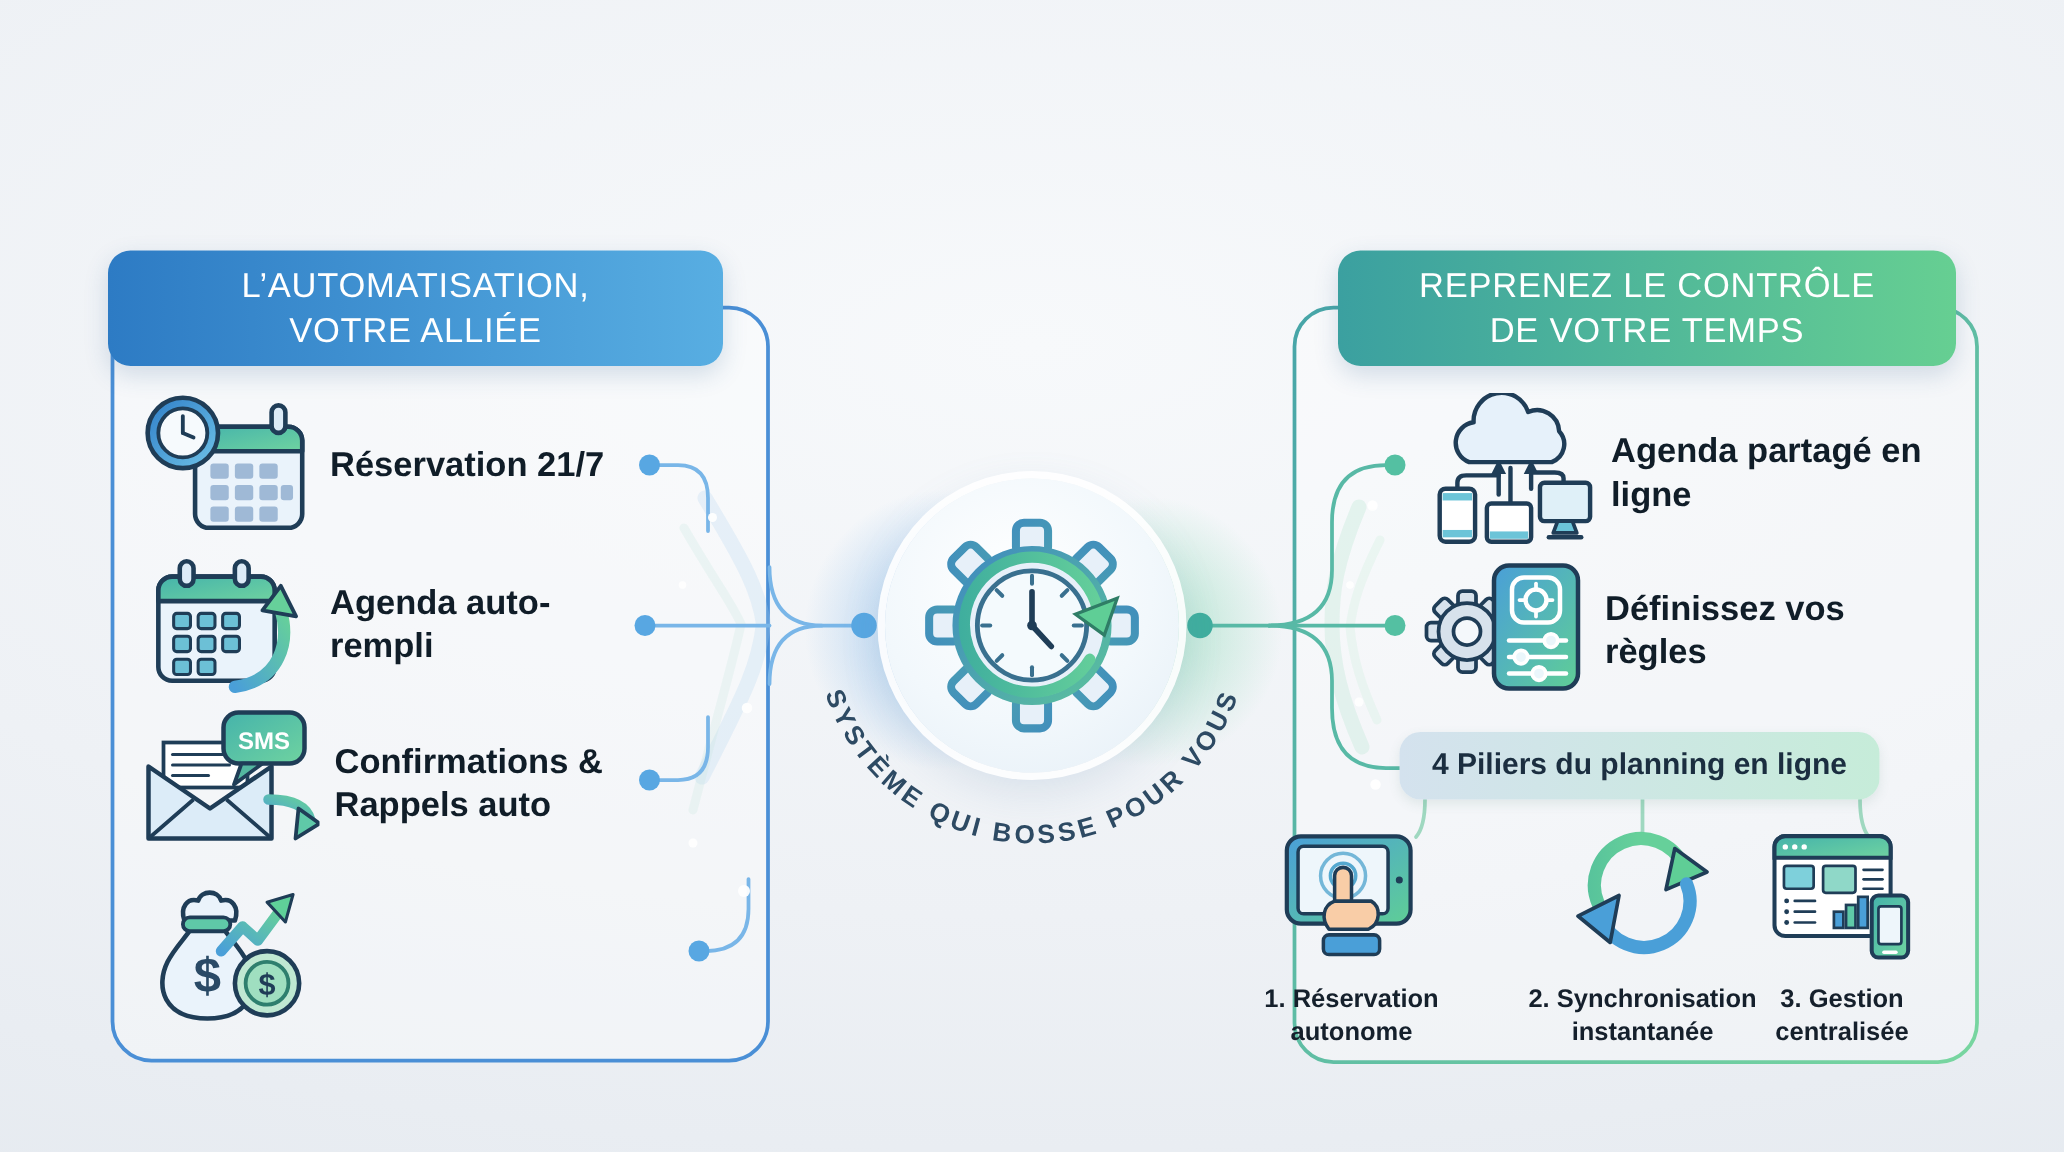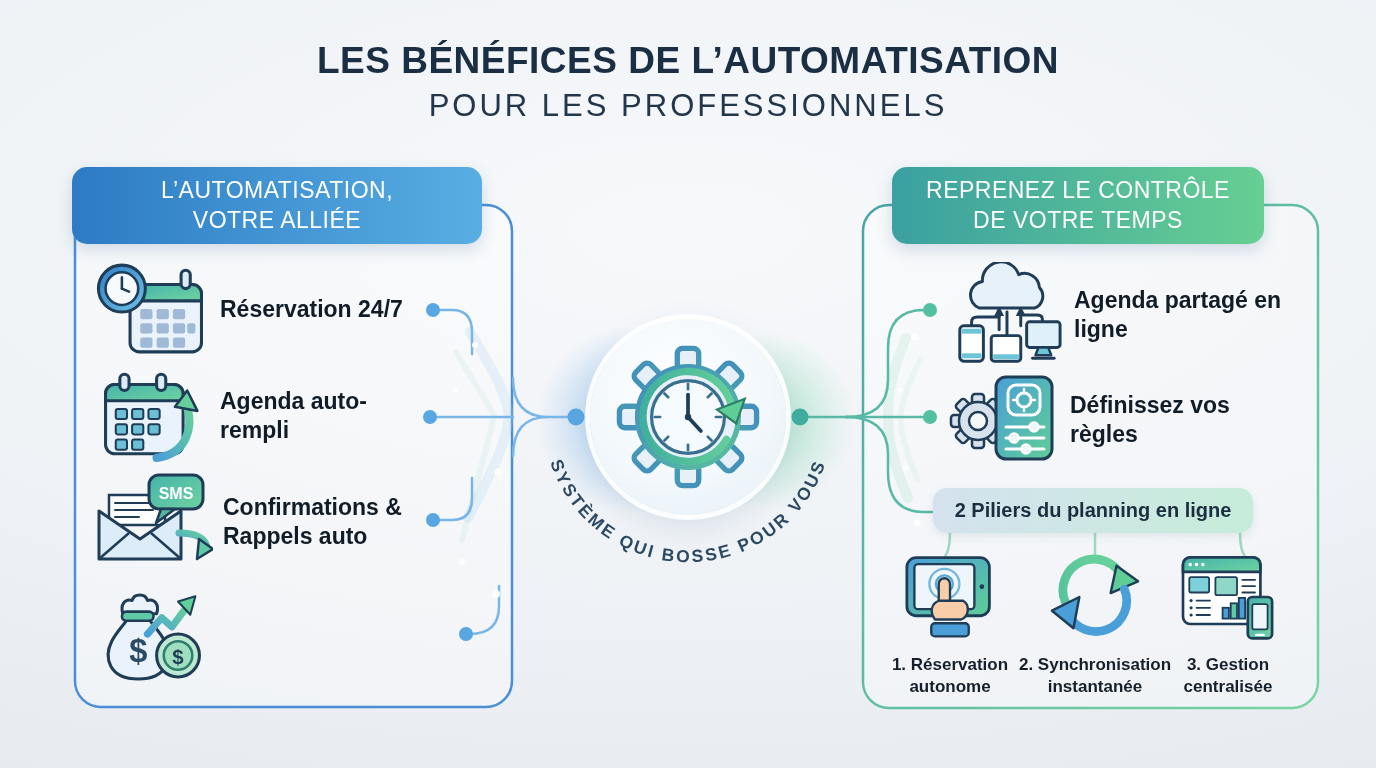--- a/index.html
+++ b/index.html
@@ -13,21 +13,21 @@
     background:radial-gradient(closest-side, rgba(105,208,160,.5), rgba(105,208,160,0) 72%);}
   svg.layer{position:absolute;left:0;top:0;}
   .title{position:absolute;left:0;top:0;width:100%;text-align:center;color:#1b2f44;}
   .title h1{margin:40px 0 0 0;font-size:37px;font-weight:700;letter-spacing:.5px;}
   .title h2{margin:6px 0 0 0;font-size:31px;font-weight:400;letter-spacing:3px;color:#22364c;}
   .hdr{position:absolute;display:flex;align-items:center;justify-content:center;text-align:center;
     color:#fff;font-size:23px;font-weight:400;letter-spacing:.5px;line-height:1.3;
     border-radius:15px;box-shadow:0 6px 16px rgba(40,90,140,.18);}
   .hdr-left{left:72px;top:167px;width:410px;height:77px;
     background:linear-gradient(90deg,#2d7bc4,#58aee2);}
-  .hdr-right{left:892px;top:167px;width:372px;height:77px;
+  .hdr-right{left:892px;top:167px;width:412px;height:77px;
     background:linear-gradient(90deg,#3ba0a0,#66cf92);}
   .multiline{white-space:pre-line;}
   .item{position:absolute;display:flex;align-items:center;}
   .ic{flex:none;display:block;}
   .lbl{margin-left:10px;font-size:23px;font-weight:700;color:#101d28;line-height:1.28;}
   .pill{position:absolute;left:933px;top:488px;width:320px;height:45px;border-radius:14px;
     background:linear-gradient(90deg,#d4e2ee,#c6ecd9);display:flex;align-items:center;justify-content:center;
     font-size:20px;font-weight:700;color:#1b2e40;box-shadow:0 3px 8px rgba(70,120,110,.12);}
   .pillar{position:absolute;width:170px;display:flex;flex-direction:column;align-items:center;}
   .pillar .plabel{margin-top:8px;font-size:17px;font-weight:700;color:#15202c;text-align:center;line-height:1.3;}
@@ -172,24 +172,20 @@
     </svg>
   </div>
 
   <svg class="layer" width="1376" height="768" style="pointer-events:none;">
     <path id="capArc" d="M 548 455 A 145 145 0 0 0 828 455" fill="none"></path>
     <text font-size="17.5" font-weight="700" letter-spacing="2.5" fill="#2d4a63" text-anchor="middle">
       <textPath href="#capArc" startOffset="50%">SYSTÈME QUI BOSSE POUR VOUS</textPath>
     </text>
   </svg>
 
-  <header class="title">
-    <h1>LES BÉNÉFICES DE L’AUTOMATISATION</h1>
-    <h2>POUR LES PROFESSIONNELS</h2>
-  </header>
 
   <div class="hdr hdr-left">
     <span class="multiline">L’AUTOMATISATION,
 VOTRE ALLIÉE</span>
   </div>
   <div class="hdr hdr-right">
     <span class="multiline">REPRENEZ LE CONTRÔLE
 DE VOTRE TEMPS</span>
   </div>
 
@@ -214,21 +210,21 @@
             <rect x="76" y="78" width="12" height="10" rx="2"></rect>
         </g>
         <circle cx="26" cy="30" r="23" fill="url(#gBlueRing)" stroke="#1f3d57" stroke-width="3"></circle>
         <circle cx="26" cy="30" r="16" fill="#f6fafd" stroke="#1f3d57" stroke-width="2.5"></circle>
         <g stroke="#1f3d57" stroke-width="2.5" stroke-linecap="round">
           <line x1="26" y1="30" x2="26" y2="19"></line>
             <line x1="26" y1="30" x2="33" y2="33"></line>
         </g>
       </svg>
     </span>
-    <span class="lbl" style="width:260px;">Réservation 24/7</span>
+    <span class="lbl" style="width:260px;">Réservation 21/7</span>
   </div>
 
   <div class="item" style="left:95px;top:472px;height:100px;">
     <span class="ic">
       <svg width="118" height="100" viewBox="0 0 118 98">
         <rect x="14" y="24" width="56" height="30" fill="#ffffff" stroke="#1f3d57" stroke-width="2.5"></rect>
         <g stroke="#1f3d57" stroke-width="2" stroke-linecap="round">
           <line x1="20" y1="32" x2="58" y2="32"></line>
             <line x1="20" y1="39" x2="58" y2="39"></line>
             <line x1="20" y1="46" x2="44" y2="46"></line>
@@ -348,24 +344,24 @@
           <circle cx="86" cy="58" r="4.5"></circle>
             <circle cx="66" cy="69" r="4.5"></circle>
             <circle cx="78" cy="80" r="4.5"></circle>
         </g>
       </svg>
     </span>
     <span class="lbl" style="width:190px;">Définissez vos règles</span>
   </div>
 
   <div class="pill">
-    <span>2 Piliers du planning en ligne</span>
-  </div>
-
-  <div class="pillar" style="left:865px;top:552px;">
+    <span>4 Piliers du planning en ligne</span>
+  </div>
+
+  <div class="pillar" style="left:816px;top:552px;">
     <span class="ic">
       <svg width="100" height="90" viewBox="0 0 100 96">
         <rect x="4" y="6" width="88" height="62" rx="10" fill="url(#gBlueGreen)" stroke="#1f3d57" stroke-width="3"></rect>
         <rect x="12" y="13" width="64" height="48" rx="4" fill="#eef6fb" stroke="#1f3d57" stroke-width="2.5"></rect>
         <circle cx="84" cy="37" r="2.5" fill="#1f3d57"></circle>
         <g fill="none" stroke="#55a8cf" stroke-width="2.5">
           <circle cx="44" cy="34" r="16" opacity="0.8"></circle>
             <circle cx="44" cy="34" r="9"></circle>
         </g>
         <circle cx="44" cy="34" r="4" fill="#55a8cf" opacity="0.7"></circle>

